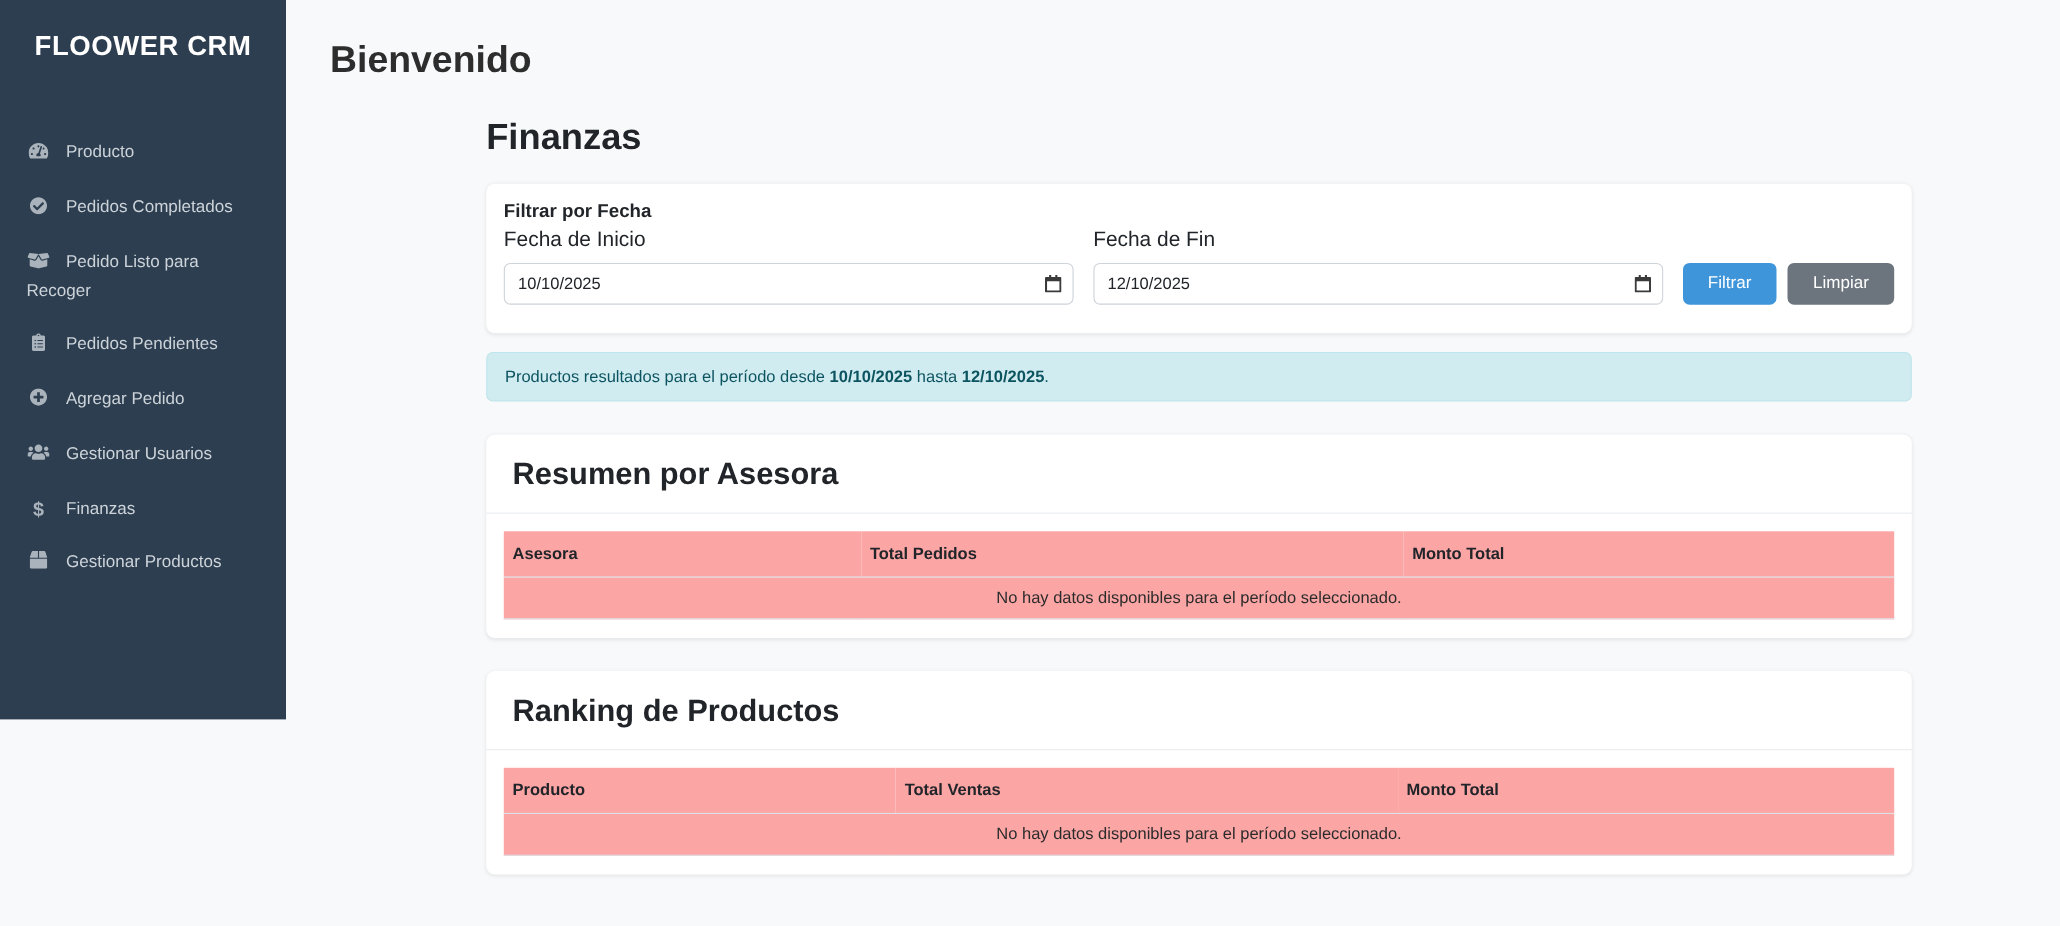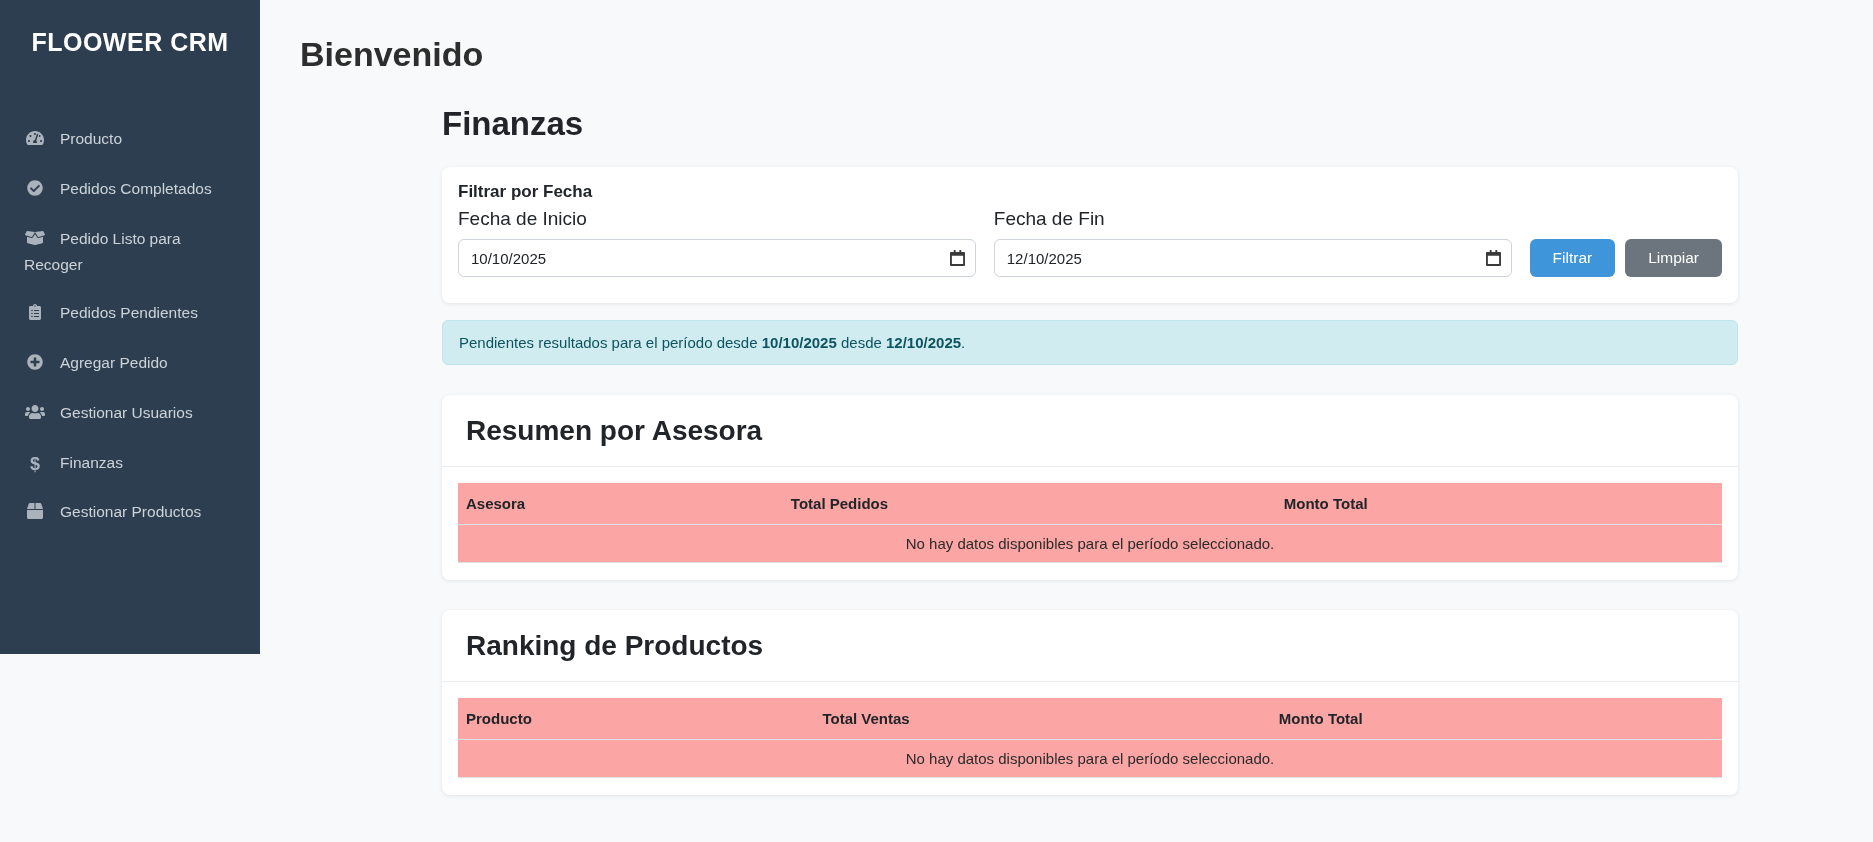--- a/index.html
+++ b/index.html
@@ -205,21 +205,21 @@
                   <path fill="#3a3a3a" d="M4 0h2v2h4V0h2v2h3a1 1 0 0 1 1 1v13a1 1 0 0 1-1 1H1a1 1 0 0 1-1-1V3a1 1 0 0 1 1-1h3V0zM2 6v9h12V6H2z"></path>
                 </svg>
             </button>
           </div>
         </div>
         <button class="btn btn-primary">Filtrar</button>
         <button class="btn btn-secondary">Limpiar</button>
       </div>
     </section>
 
-    <div class="alert-info"><span>Pendientes resultados para el período desde </span><b>10/10/2025</b><span> desde </span><b>12/10/2025</b><span>.</span></div>
+    <div class="alert-info"><span>Productos resultados para el período desde </span><b>10/10/2025</b><span> hasta </span><b>12/10/2025</b><span>.</span></div>
 
     <section class="card section-card">
       <div class="section-header">
         <h3 class="section-title">Resumen por Asesora</h3>
       </div>
       <div class="section-body">
         <table>
           <colgroup>
               <col style="width:25.7%">
               <col style="width:39%">

